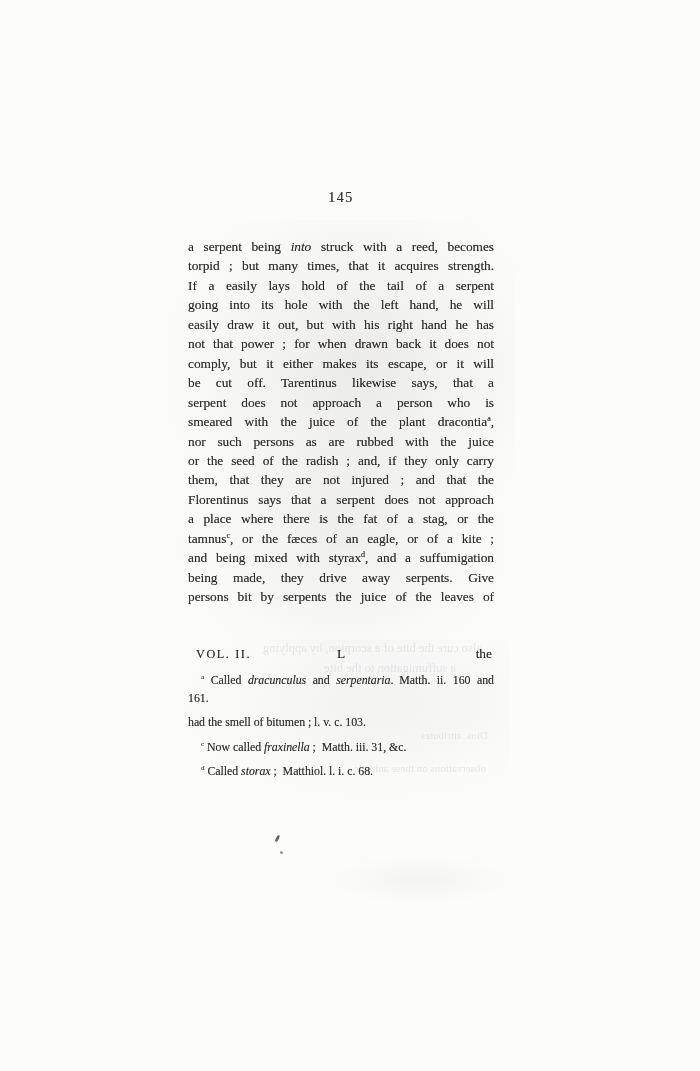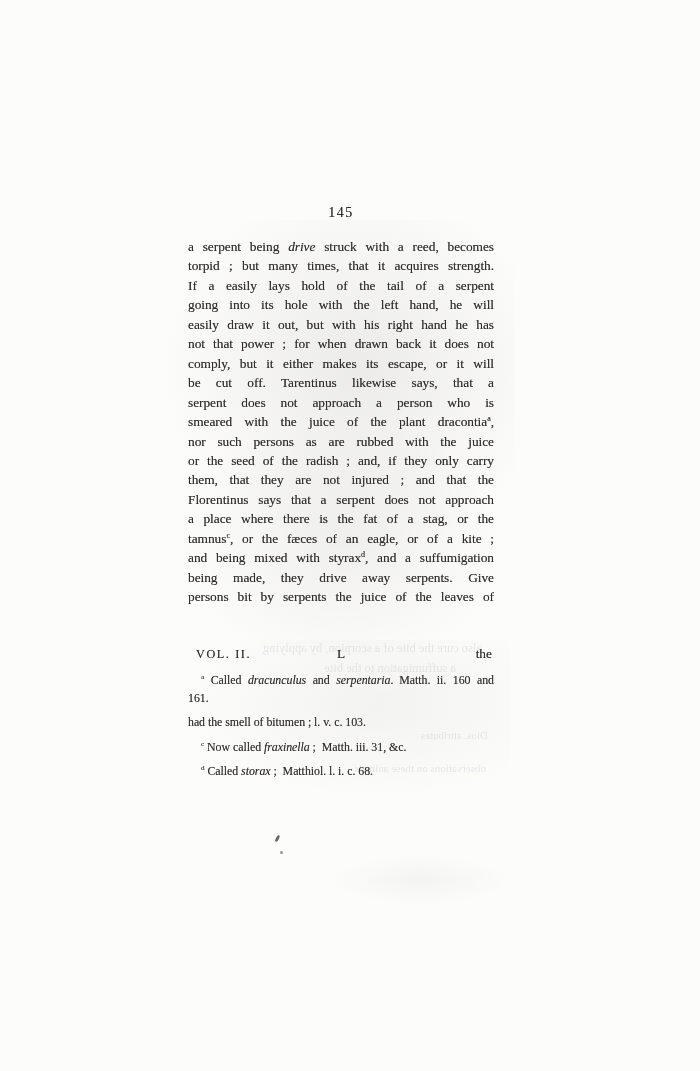--- a/index.html
+++ b/index.html
@@ -30,21 +30,21 @@
     left: 180px; top: 640px; width: 330px; height: 160px;
     background: radial-gradient(ellipse at 60% 40%, rgba(176,174,168,0.12), rgba(176,174,168,0) 70%);
   }
   .wash4 {
     left: 330px; top: 855px; width: 180px; height: 50px;
     background: radial-gradient(ellipse at 50% 50%, rgba(170,168,162,0.10), rgba(170,168,162,0) 70%);
   }
 
   .pagenum {
     position: absolute;
-    top: 205px; left: 188px; width: 306px;
+    top: 190px; left: 188px; width: 306px;
     text-align: center;
     font-size: 14px;
     letter-spacing: 1.5px;
     text-shadow: 0 0 0.6px rgba(48,46,42,0.55);
   }
 
   .bodytext {
     position: absolute;
     top: 237px; left: 188px; width: 306px;
     font-size: 13.4px;
@@ -130,21 +130,21 @@
   <div class="ghostlayer">
       <div class="ghost" style="left: 196px; top: 641px; width: 286px; font-size: 12.5px;">also cure the bite of a scorpion, by applying</div>
       <div class="ghost" style="left: 206px; top: 661px; width: 250px; font-size: 12.5px;">a suffumigation to the bite</div>
       <div class="ghost" style="left: 338px; top: 729px; width: 150px; font-size: 11px;">Dios. attributes</div>
       <div class="ghost" style="left: 286px; top: 762px; width: 200px; font-size: 11px;">observations on these animals</div>
     </div>
 
   <div class="pagenum">145</div>
 
   <div class="bodytext">
-      <div class="bline">a serpent being <i>drive</i> struck with a reed, becomes</div>
+      <div class="bline">a serpent being <i>into</i> struck with a reed, becomes</div>
       <div class="bline">torpid ; but many times, that it acquires strength.</div>
       <div class="bline">If a easily lays hold of the tail of a serpent</div>
       <div class="bline">going into its hole with the left hand, he will</div>
       <div class="bline">easily draw it out, but with his right hand he has</div>
       <div class="bline">not that power ; for when drawn back it does not</div>
       <div class="bline">comply, but it either makes its escape, or it will</div>
       <div class="bline">be cut off.  Tarentinus likewise says, that a</div>
       <div class="bline">serpent does not approach a person who is</div>
       <div class="bline">smeared with the juice of the plant dracontia<sup>a</sup>,</div>
       <div class="bline">nor such persons as are rubbed with the juice</div>

